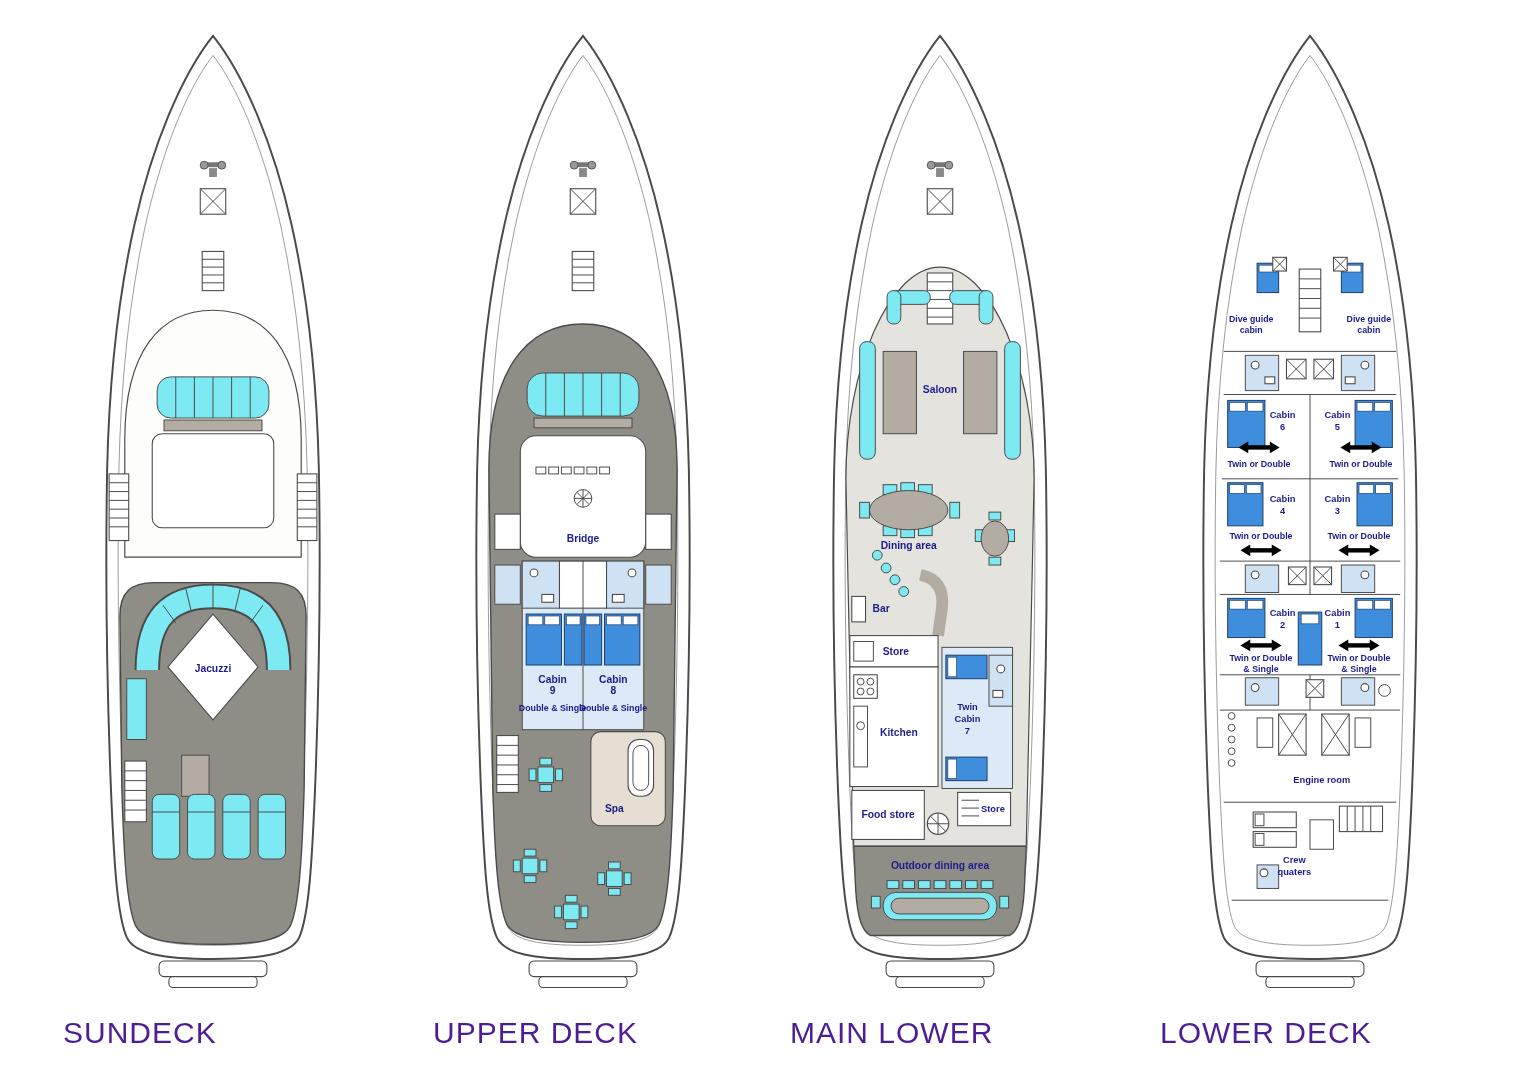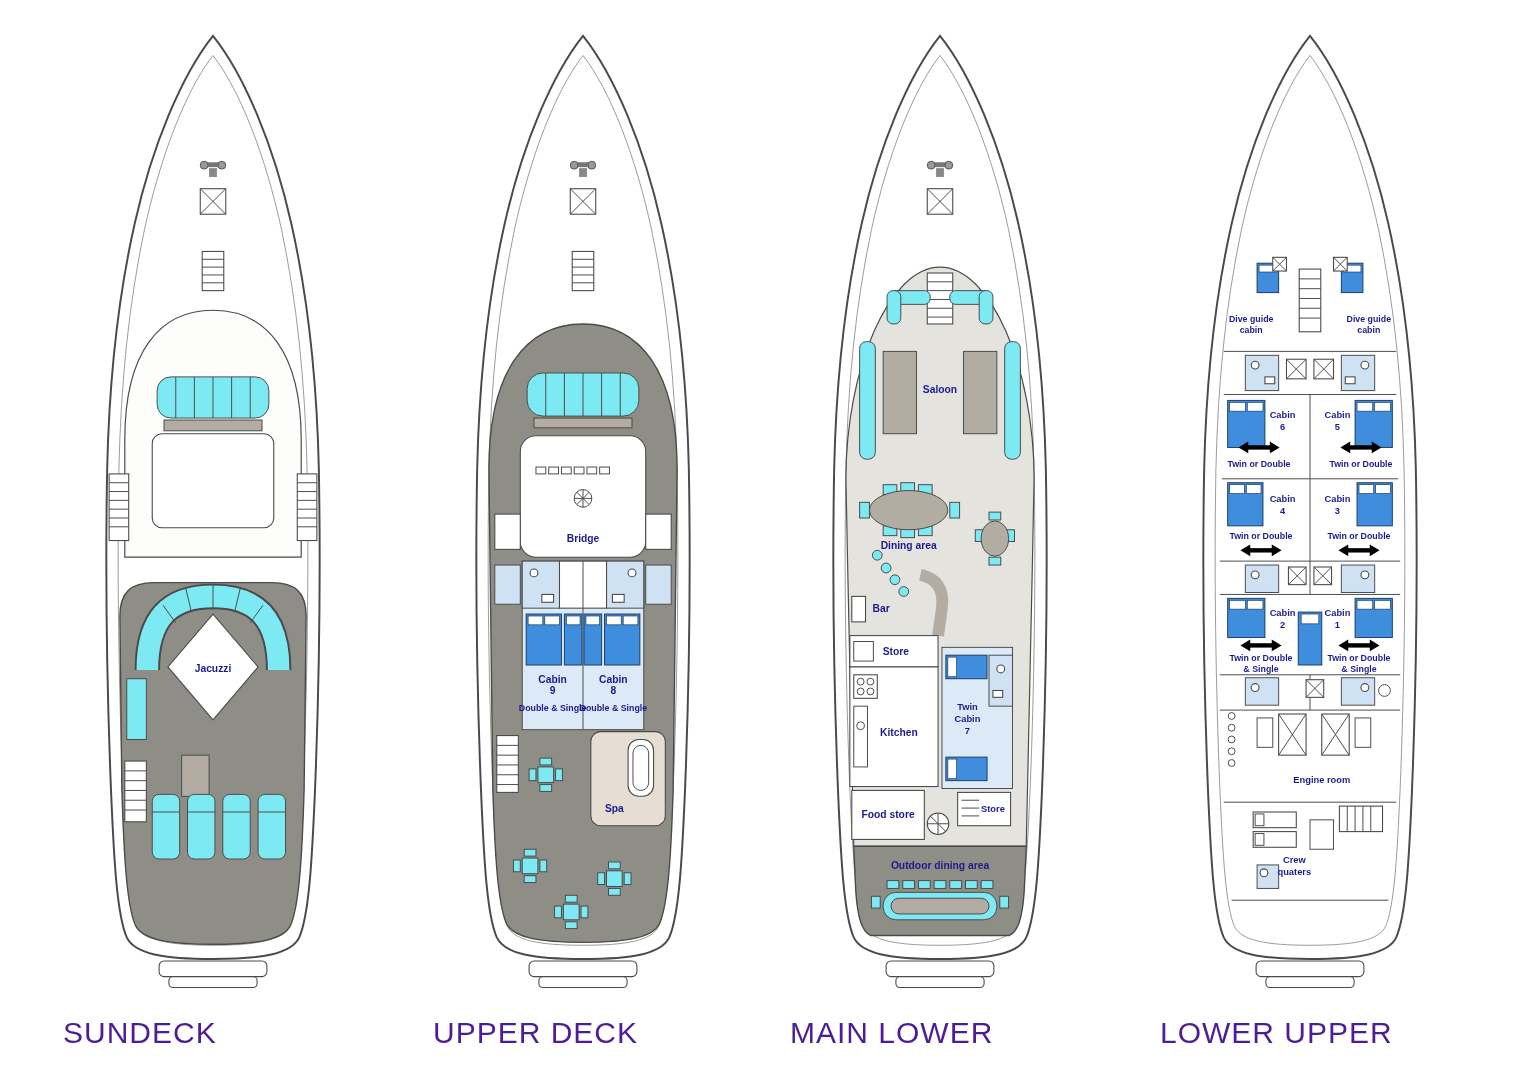--- a/index.html
+++ b/index.html
@@ -479,16 +479,16 @@
         <circle cx="103" cy="862" r="4" class="white"></circle>
         <text class="lbl lbl-m" x="134" y="852">Crew</text>
         <text class="lbl lbl-m" x="134" y="864">quaters</text>
         <path d="M70,890 H230" class="thin"></path>
       </g>
       <g>
         <rect x="95" y="952" width="110" height="16" rx="5" class="white"></rect>
         <rect x="105" y="968" width="90" height="11" rx="4" class="white"></rect>
       </g>
     </svg>
-    <div class="deck-title">LOWER UPPER</div>
+    <div class="deck-title">LOWER DECK</div>
   </section>
 
 </div>
 
 </body></html>

